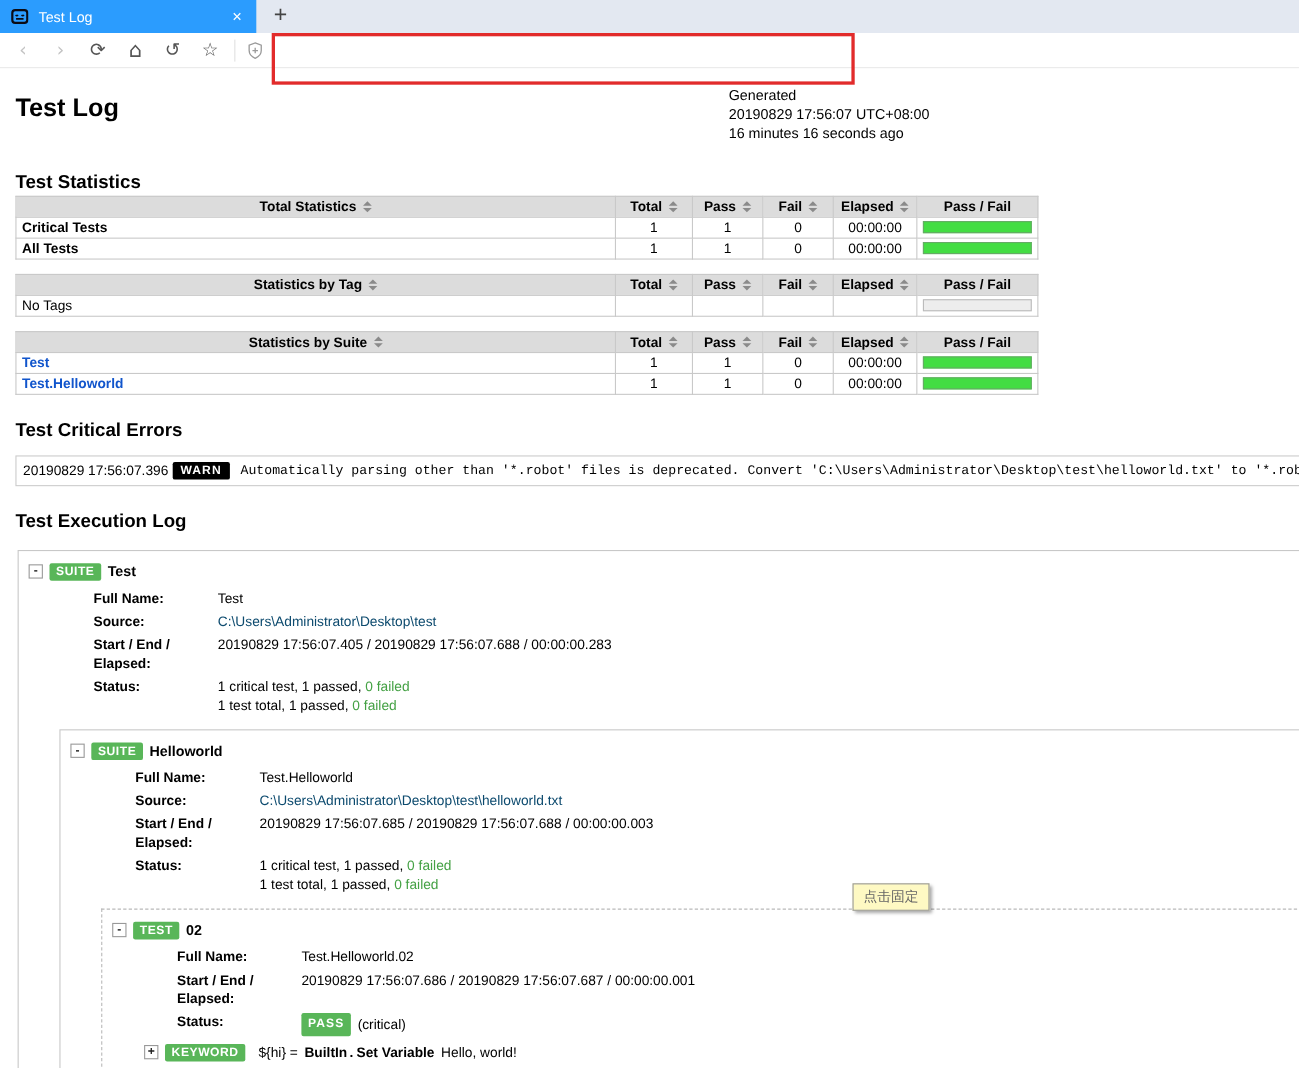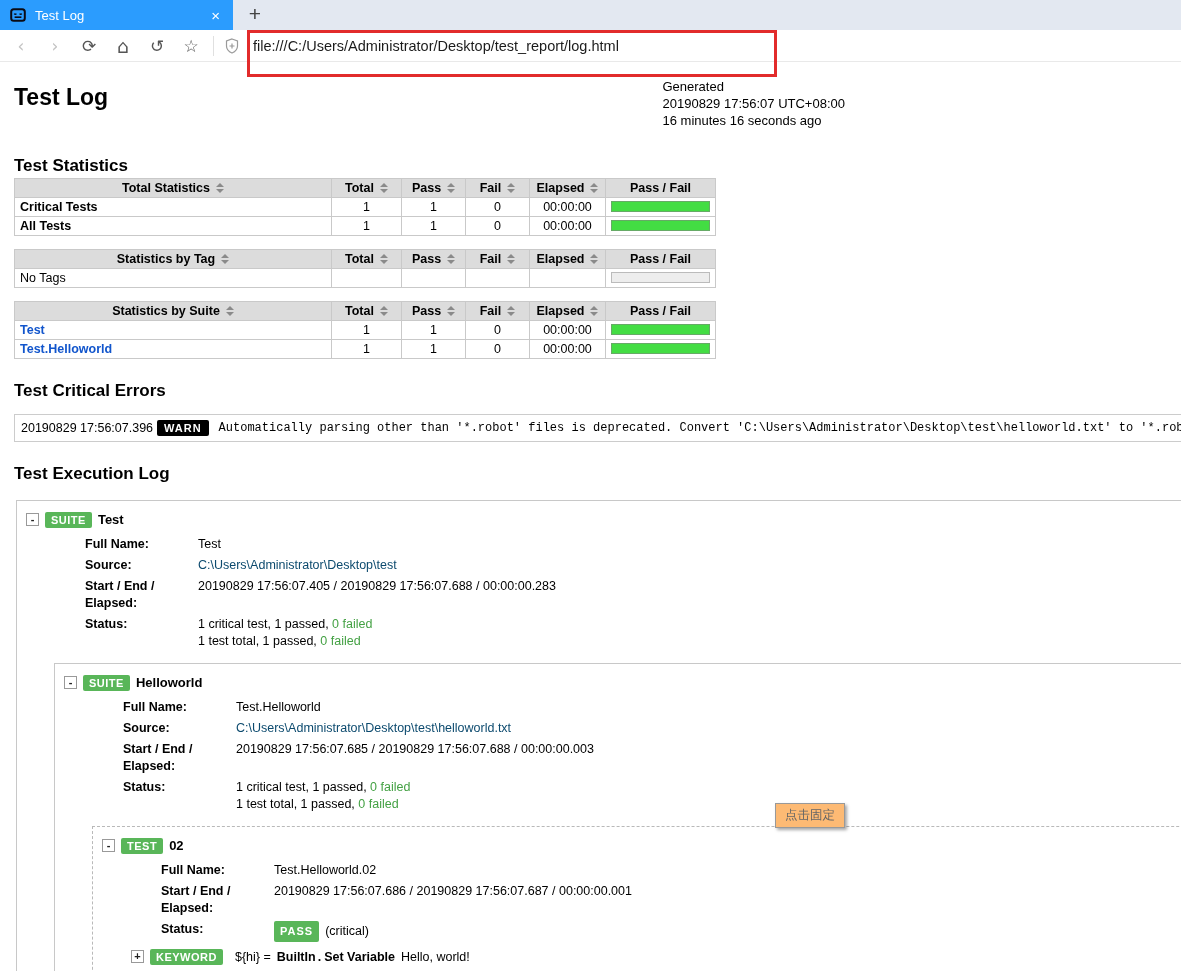--- a/index.html
+++ b/index.html
@@ -27,21 +27,21 @@
   .page { position:relative; padding-left:14px; }
   .header-row { width:831px; display:flex; justify-content:space-between; margin-top:14px; }
   h1 { font-size:23px; margin-top:8px; }
   .generated { text-align:left; font-size:13px; line-height:1.3; margin-top:3px; }
   h2 { font-size:17px; }
   .h2-stats { margin:26px 0 2px 0; }
   .h2-errors { margin:22px 0 13px 0; }
   .h2-log { margin:22px 0 0 0; }
 
   
-  table.stats { width:702px; border-collapse:collapse; font-size:12.5px; margin-bottom:13px; table-layout:fixed; }
+  table.stats { width:930px; border-collapse:collapse; font-size:12.5px; margin-bottom:13px; table-layout:fixed; }
   table.stats th, table.stats td { border:1px solid #c9c9c9; padding:2px 5px; height:19px; }
   table.stats th { background:#dcdcdc; font-weight:bold; text-align:center; }
   .col-total { width:70px; } .col-pass { width:64px; } .col-fail { width:64px; }
   .col-elapsed { width:76px; } .col-graph { width:110px; }
   td.name-cell { font-weight:bold; text-align:left; }
   td.name-cell.plain { font-weight:normal; }
   td.num-cell { text-align:center; }
   a.suite-link { color:#15c; font-weight:bold; text-decoration:none; }
   td.graph-cell { padding:3px 4px; }
   .bar { height:11px; border:1px solid #999; }
@@ -75,21 +75,21 @@
   .status-lines div { line-height:17px; }
   .sub-box { border:1px solid #c8c8c8; margin:13px 0 2px 9px; padding:8px 0 10px 9px; }
   .test-box { border:1px dashed #b9b9b9; margin:13px 0 2px 9px; padding:8px 0 9px 9px; }
   .pass-badge-row { display:flex; align-items:center; }
   .pass-badge { background:#59b659; color:#fff; font-weight:bold; font-size:11px;
     letter-spacing:1px; padding:2px 6px; border-radius:2px; margin-right:6px; }
   .kw-row { display:flex; align-items:center; margin:7px 0 7px 29px; font-size:12.5px; }
   .kw-text { margin-left:6px; white-space:nowrap; }
   .kw-bold { font-weight:bold; }
 
-  .tooltip { position:absolute; left:775px; top:727px; background:#fdba74; border:1px solid #999;
+  .tooltip { position:absolute; left:775px; top:727px; background:#fef9c3; border:1px solid #999;
     box-shadow:2px 2px 3px rgba(0,0,0,0.35); color:#666; font-size:12.5px; padding:3px 9px; white-space:nowrap; }
 </style>
 </head>
 <body>
 
 <div class="chrome">
   <div class="tabbar">
     <div class="tab">
       <span style="display:flex;">
         <svg width="16" height="16" viewBox="0 0 16 16">
@@ -111,21 +111,20 @@
     <span class="navicon home">⌂</span>
     <span class="navicon">↺</span>
     <span class="navicon">☆</span>
     <span class="tool-sep"></span>
     <span class="shield-wrap">
       <svg width="14" height="16" viewBox="0 0 14 16">
         <path d="M7 1 L12.5 3 V8 C12.5 11.5 10 13.8 7 15 C4 13.8 1.5 11.5 1.5 8 V3 Z" fill="none" stroke="#9a9a9a" stroke-width="1.2"></path>
         <path d="M7 5.5 v5 M4.5 8 h5" stroke="#9a9a9a" stroke-width="1.2"></path>
       </svg>
     </span>
-    <span class="url-text">file:///C:/Users/Administrator/Desktop/test_report/log.html</span>
   </div>
   <div class="red-box"></div>
 </div>
 
 <div class="page">
 
   <div class="header-row">
     <h1>Test Log</h1>
     <div class="generated">
       <div>Generated</div>

